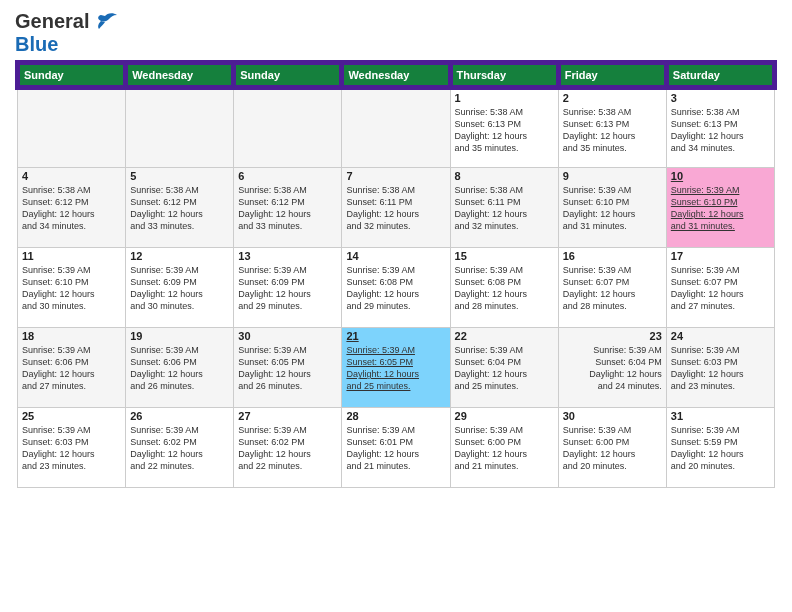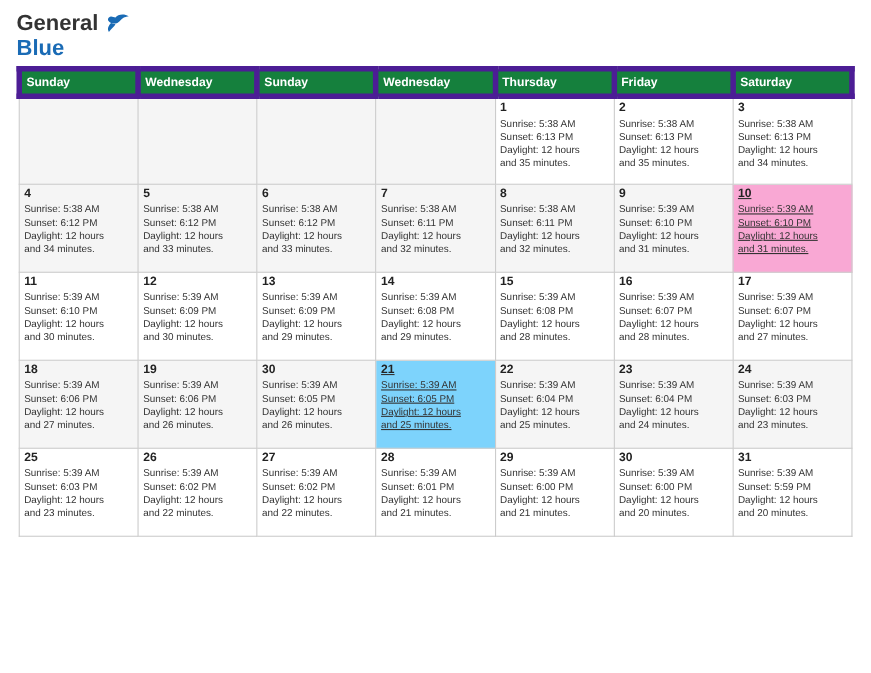--- a/index.html
+++ b/index.html
@@ -279,21 +279,21 @@
 Daylight: 12 hours
 and 25 minutes.</div>
           </td>
           <td style="background: rgb(245, 245, 245);">
             <div class="day-num">22</div>
             <div class="day-info" style="white-space: pre-line;">Sunrise: 5:39 AM
 Sunset: 6:04 PM
 Daylight: 12 hours
 and 25 minutes.</div>
           </td>
-          <td style="background: rgb(245, 245, 245);">
+          <td style="background: rgb(245, 245, 245); text-align: right;">
             <div class="day-num">23</div>
             <div class="day-info" style="white-space: pre-line;">Sunrise: 5:39 AM
 Sunset: 6:04 PM
 Daylight: 12 hours
 and 24 minutes.</div>
           </td>
           <td style="background: rgb(245, 245, 245);">
             <div class="day-num">24</div>
             <div class="day-info" style="white-space: pre-line;">Sunrise: 5:39 AM
 Sunset: 6:03 PM

